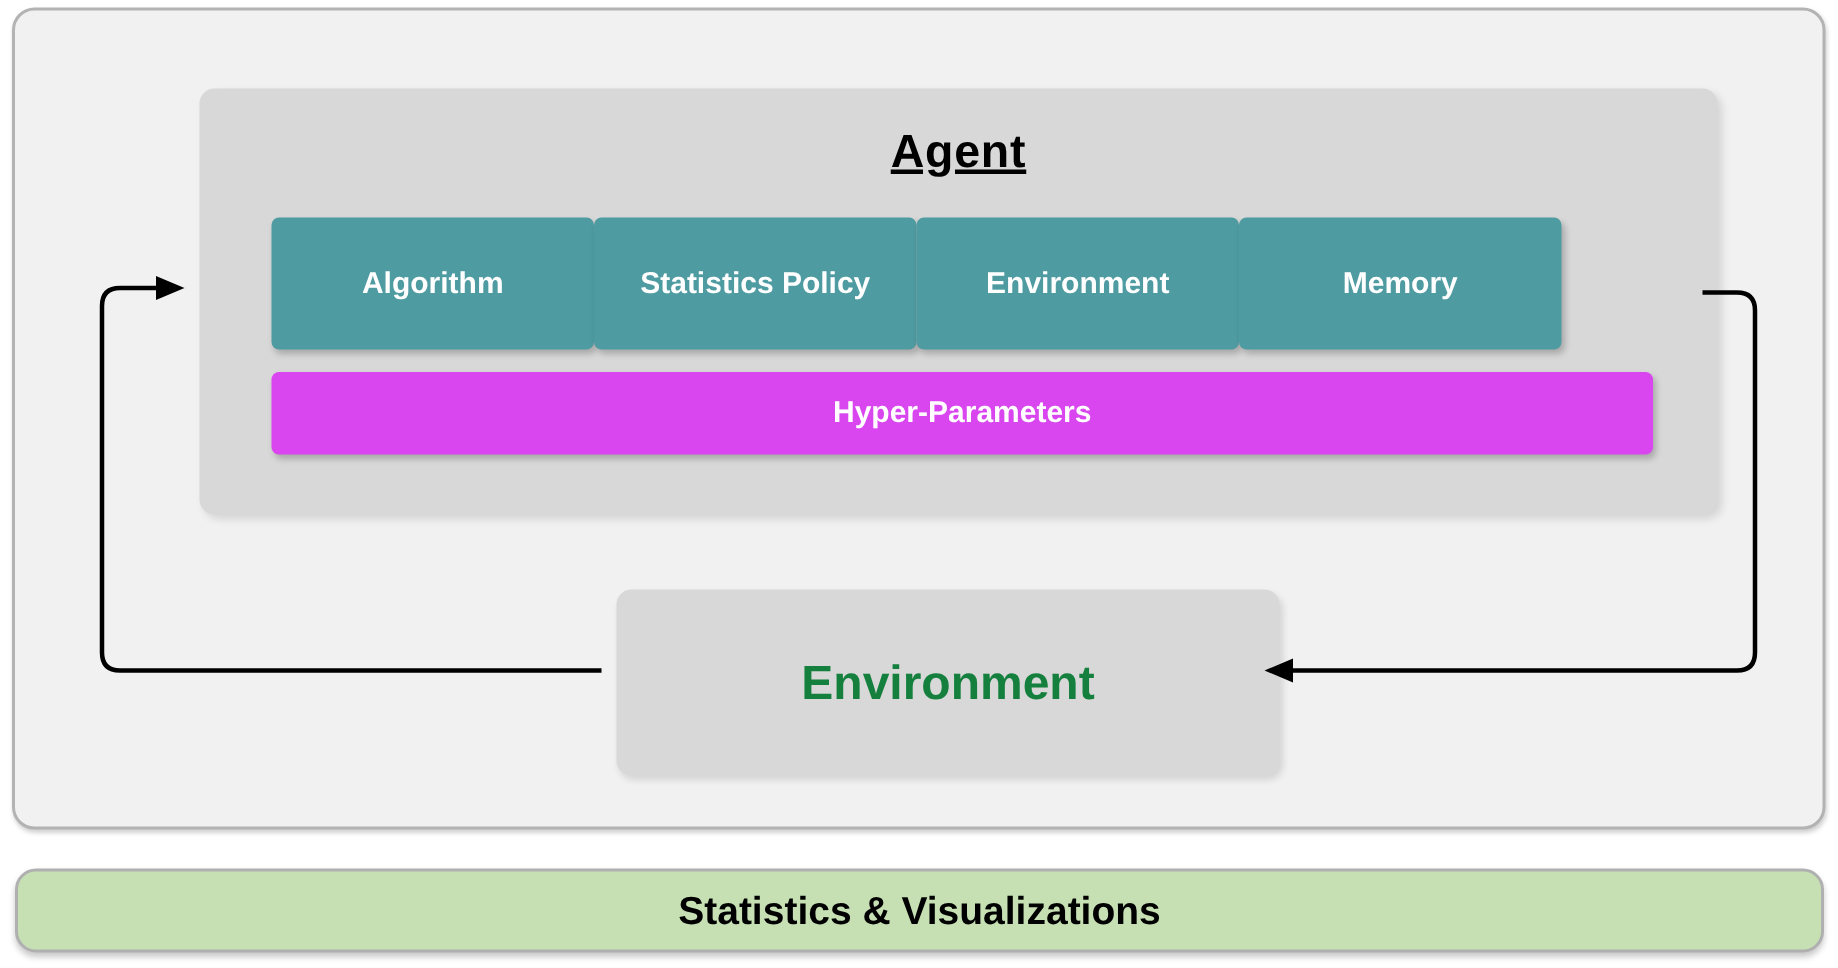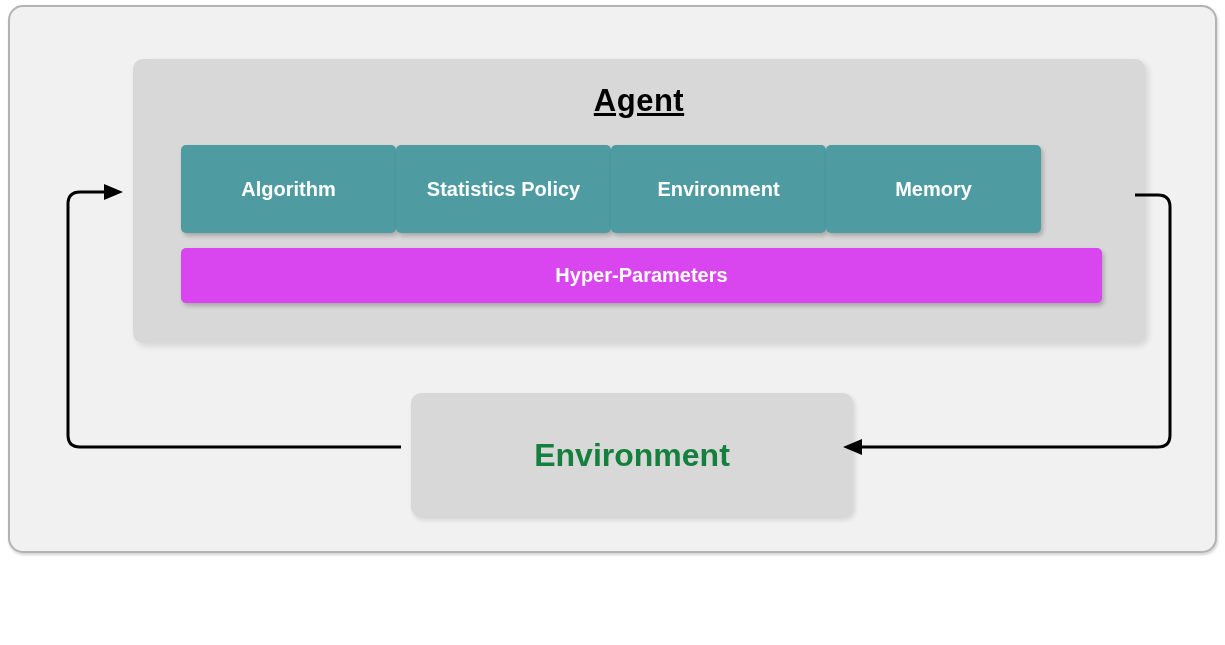--- a/index.html
+++ b/index.html
@@ -158,14 +158,15 @@
 
   <svg class="arrows" viewBox="0 0 1225 645" xmlns="http://www.w3.org/2000/svg">
 
     <path d="M 1135 195 H 1158 Q 1170 195 1170 207 V 435 Q 1170 447 1158 447 H 859" fill="none" stroke="#000000" stroke-width="3"></path>
     <polygon points="843,447 862,439 862,455" fill="#000000"></polygon>
 
     <path d="M 401 447 H 80 Q 68 447 68 435 V 204 Q 68 192 80 192 H 107" fill="none" stroke="#000000" stroke-width="3"></path>
     <polygon points="123,192 104,184 104,200" fill="#000000"></polygon>
   </svg>
 
+  <div class="footer-bar">Statistics &amp; Visualizations</div>
 
 </div>
 
 </body></html>

